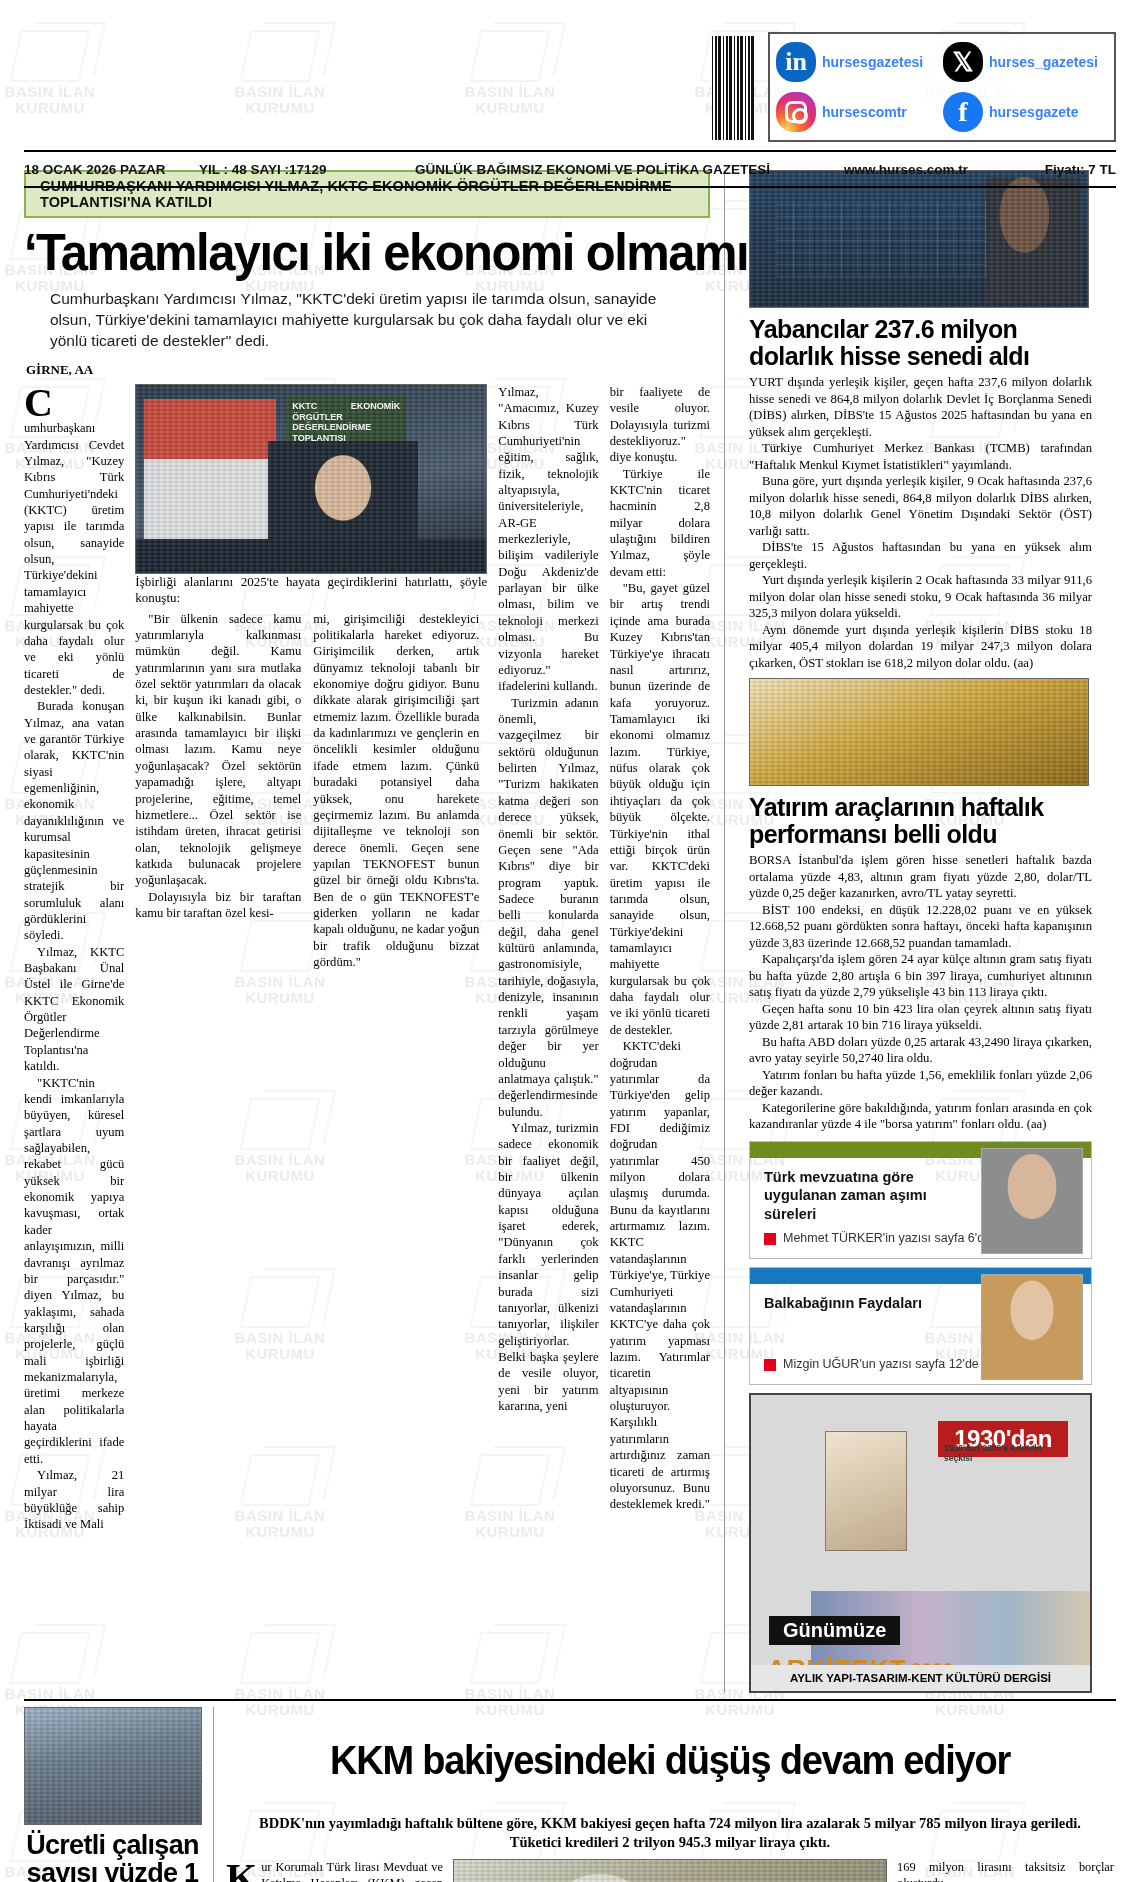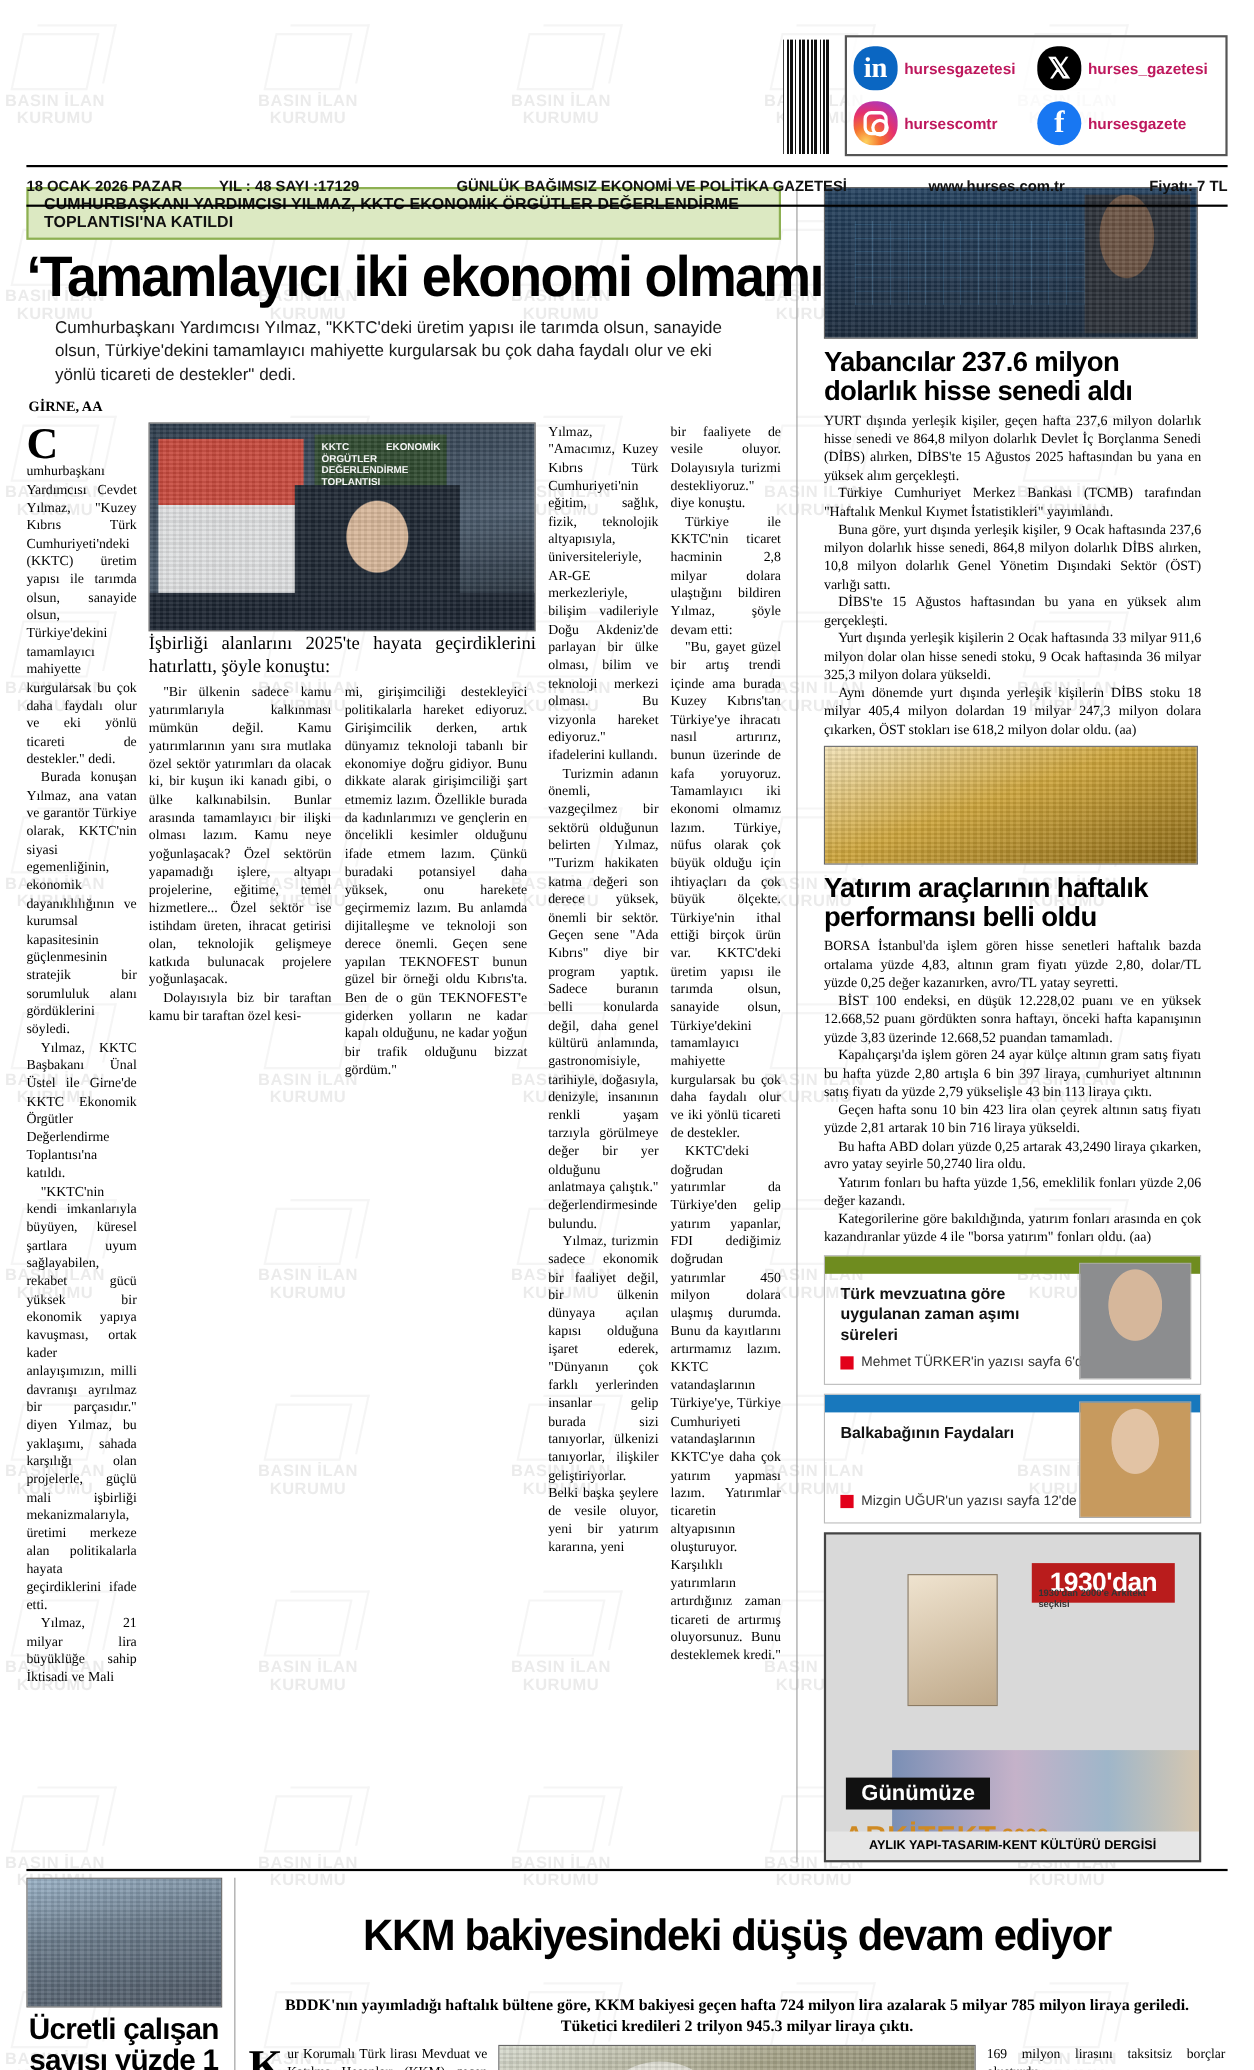--- a/index.html
+++ b/index.html
@@ -72,21 +72,21 @@
     display:grid;
     grid-template-columns:1fr 1fr;
     grid-template-rows:1fr 1fr;
     gap:2px;
     z-index:60;
     background:rgba(255,255,255,.75);
   }
   .social-item { display:flex; align-items:center; gap:6px; }
   .social-item .label {
     font-family:"Liberation Sans", sans-serif;
-    font-weight:bold; font-size:14px; color:#be185d;
+    font-weight:bold; font-size:14px; color:#3b82f6;
     white-space:nowrap;
   }
   .si-ico { width:40px; height:40px; flex:0 0 40px; border-radius:18px;
             display:flex; align-items:center; justify-content:center;
             color:#fff; font-family:"Liberation Sans",sans-serif; font-weight:bold; }
   .ico-li { background:#0a66c2; font-size:26px; font-family:"Liberation Serif",serif; }
   .ico-x  { background:#000; font-size:26px; }
   .ico-ig { background:radial-gradient(circle at 28% 92%, #fdd25e 0%, #f5732f 28%, #e6316c 56%, #bb35a8 78%, #7b40d6 100%); }
   .ico-ig .ring { width:22px;height:22px;border:3px solid #fff;border-radius:7px;position:relative;}
   .ico-ig .ring:before{content:"";position:absolute;left:4px;top:4px;width:10px;height:10px;border:3px solid #fff;border-radius:50%;}
@@ -146,21 +146,21 @@
   .dropcap::first-letter {
     float:left; font-size:40px; line-height:.86; font-weight:bold;
     padding:2px 4px 0 0; font-family:"Liberation Serif", serif;
   }
   .lc-wide { width:352px; }
 
   .photo {
     background:linear-gradient(160deg,#5d6b7a,#2e3a46 45%,#6a5b4a 100%);
     position:relative; overflow:hidden; border:1px solid #666;
   }
-  .photo-cap { font-size:17px; line-height:1.26; text-align:justify; }
+  .photo-cap { font-size:13px; line-height:1.26; text-align:justify; }
 
   
   .side-h {
     font-family:"Liberation Sans", sans-serif;
     font-weight:bold; font-size:25px; line-height:1.06;
     letter-spacing:-.6px; margin:8px 0 5px;
   }
   .side-body { font-size:12.7px; line-height:1.30; text-align:justify; }
   .side-body p { margin:0; text-indent:13px; }
   .side-body p.ni { text-indent:0; }

